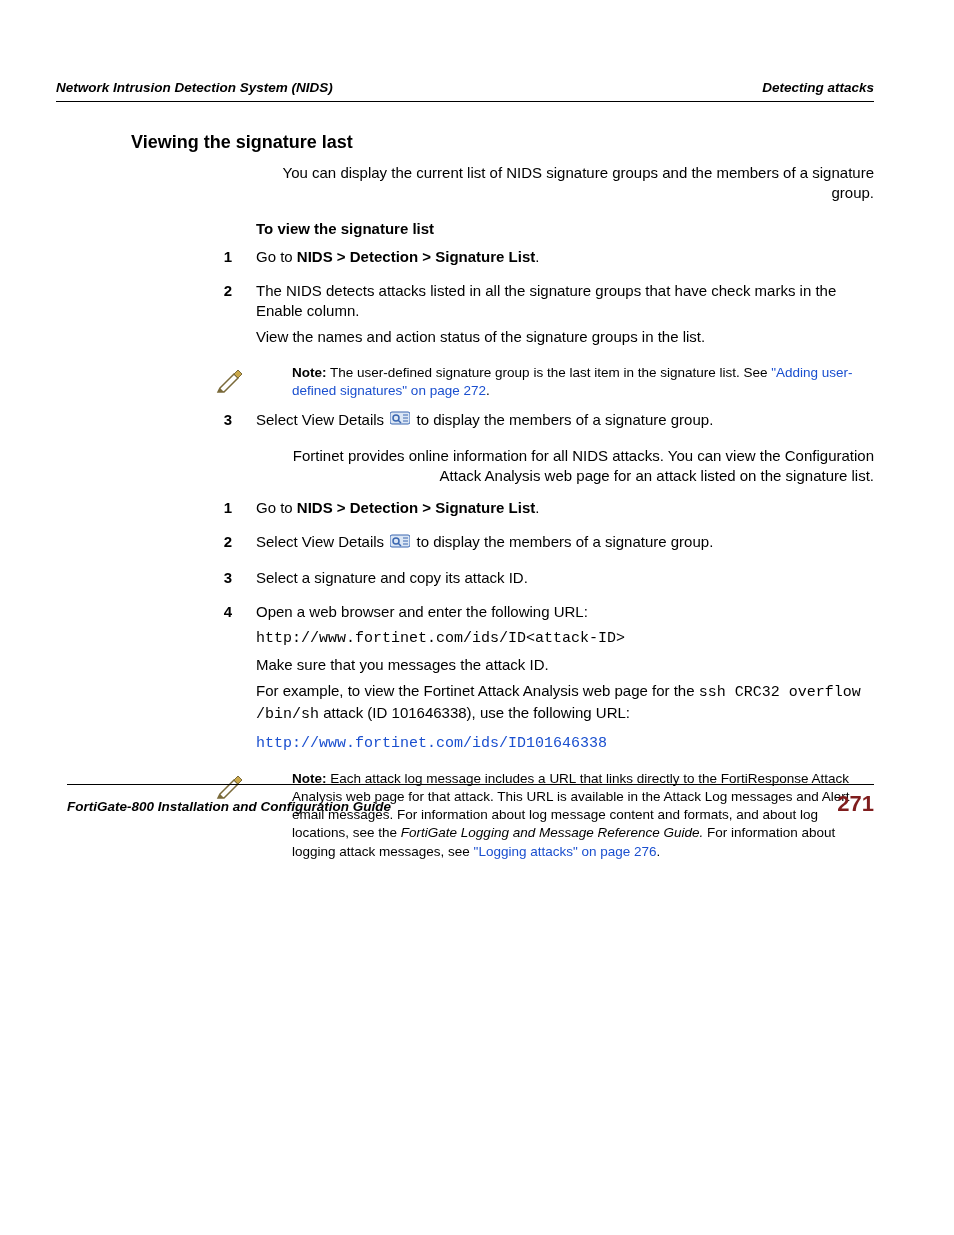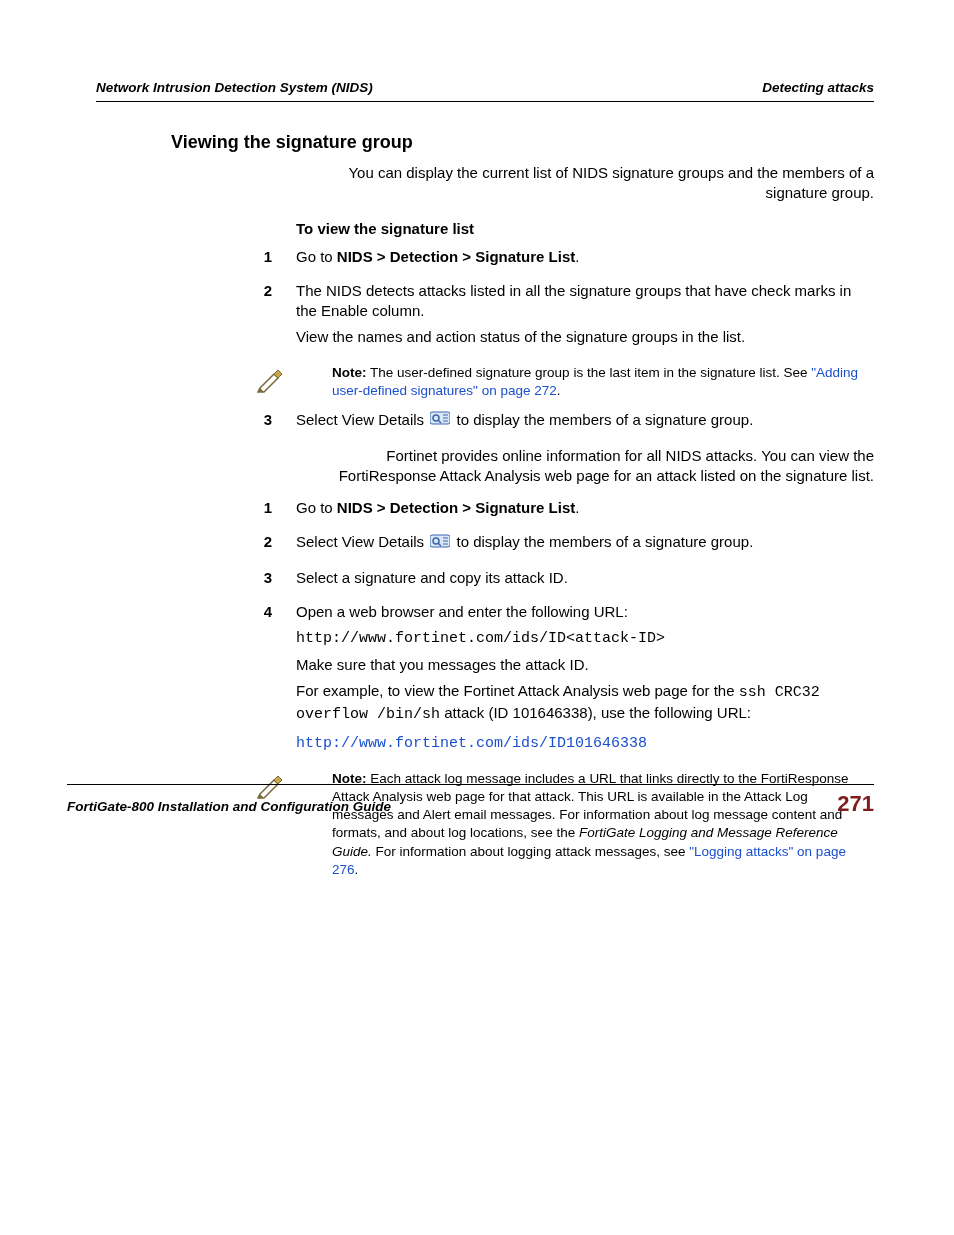--- a/index.html
+++ b/index.html
@@ -6,21 +6,21 @@
     margin: 0;
     padding: 0;
     font-family: Arial, Helvetica, sans-serif;
     background: #fff;
     color: #000;
   }
   .page {
     width: 954px;
     height: 893px;
     box-sizing: border-box;
-    padding: 80px 80px 40px 96px;
+    padding: 80px 80px 40px 56px;
     position: relative;
   }
   .header-row {
     display: flex;
     justify-content: space-between;
     font-style: italic;
     font-weight: bold;
     font-size: 13.5px;
     border-bottom: 1.5px solid #000;
     padding-bottom: 6px;
@@ -117,21 +117,21 @@
 </head>
 <body>
 
 <div class="page">
 
   <div class="header-row">
     <span>Network Intrusion Detection System (NIDS)</span>
     <span>Detecting attacks</span>
   </div>
 
-  <div class="h2">Viewing the signature group</div>
+  <div class="h2">Viewing the signature last</div>
   <div class="intro">You can display the current list of NIDS signature groups and the members of a signature group.</div>
   <div class="subhead">To view the signature list</div>
 
   <div class="step-row">
     <div class="step-num">1</div>
     <div class="step-body">
       <p>
         <span>Go to </span><span class="bold">NIDS &gt; Detection &gt; Signature List</span><span>.</span>
       </p>
     </div>
@@ -167,21 +167,21 @@
               <circle cx="6" cy="8" r="3" fill="none" stroke="#3a66b0" stroke-width="1.5"></circle>
               <line x1="8" y1="10" x2="11" y2="13" stroke="#3a66b0" stroke-width="1.5"></line>
               <line x1="13" y1="5" x2="18" y2="5" stroke="#3a66b0"></line>
               <line x1="13" y1="8" x2="18" y2="8" stroke="#3a66b0"></line>
               <line x1="13" y1="11" x2="18" y2="11" stroke="#3a66b0"></line>
             </svg></span><span> to display the members of a signature group.</span>
       </p>
     </div>
   </div>
 
-  <div class="intro">Fortinet provides online information for all NIDS attacks. You can view the FortiResponse Attack Analysis web page for an attack listed on the signature list.</div>
+  <div class="intro">Fortinet provides online information for all NIDS attacks. You can view the Configuration Attack Analysis web page for an attack listed on the signature list.</div>
 
   <div class="step-row">
     <div class="step-num">1</div>
     <div class="step-body">
       <p>
         <span>Go to </span><span class="bold">NIDS &gt; Detection &gt; Signature List</span><span>.</span>
       </p>
     </div>
   </div>
 

